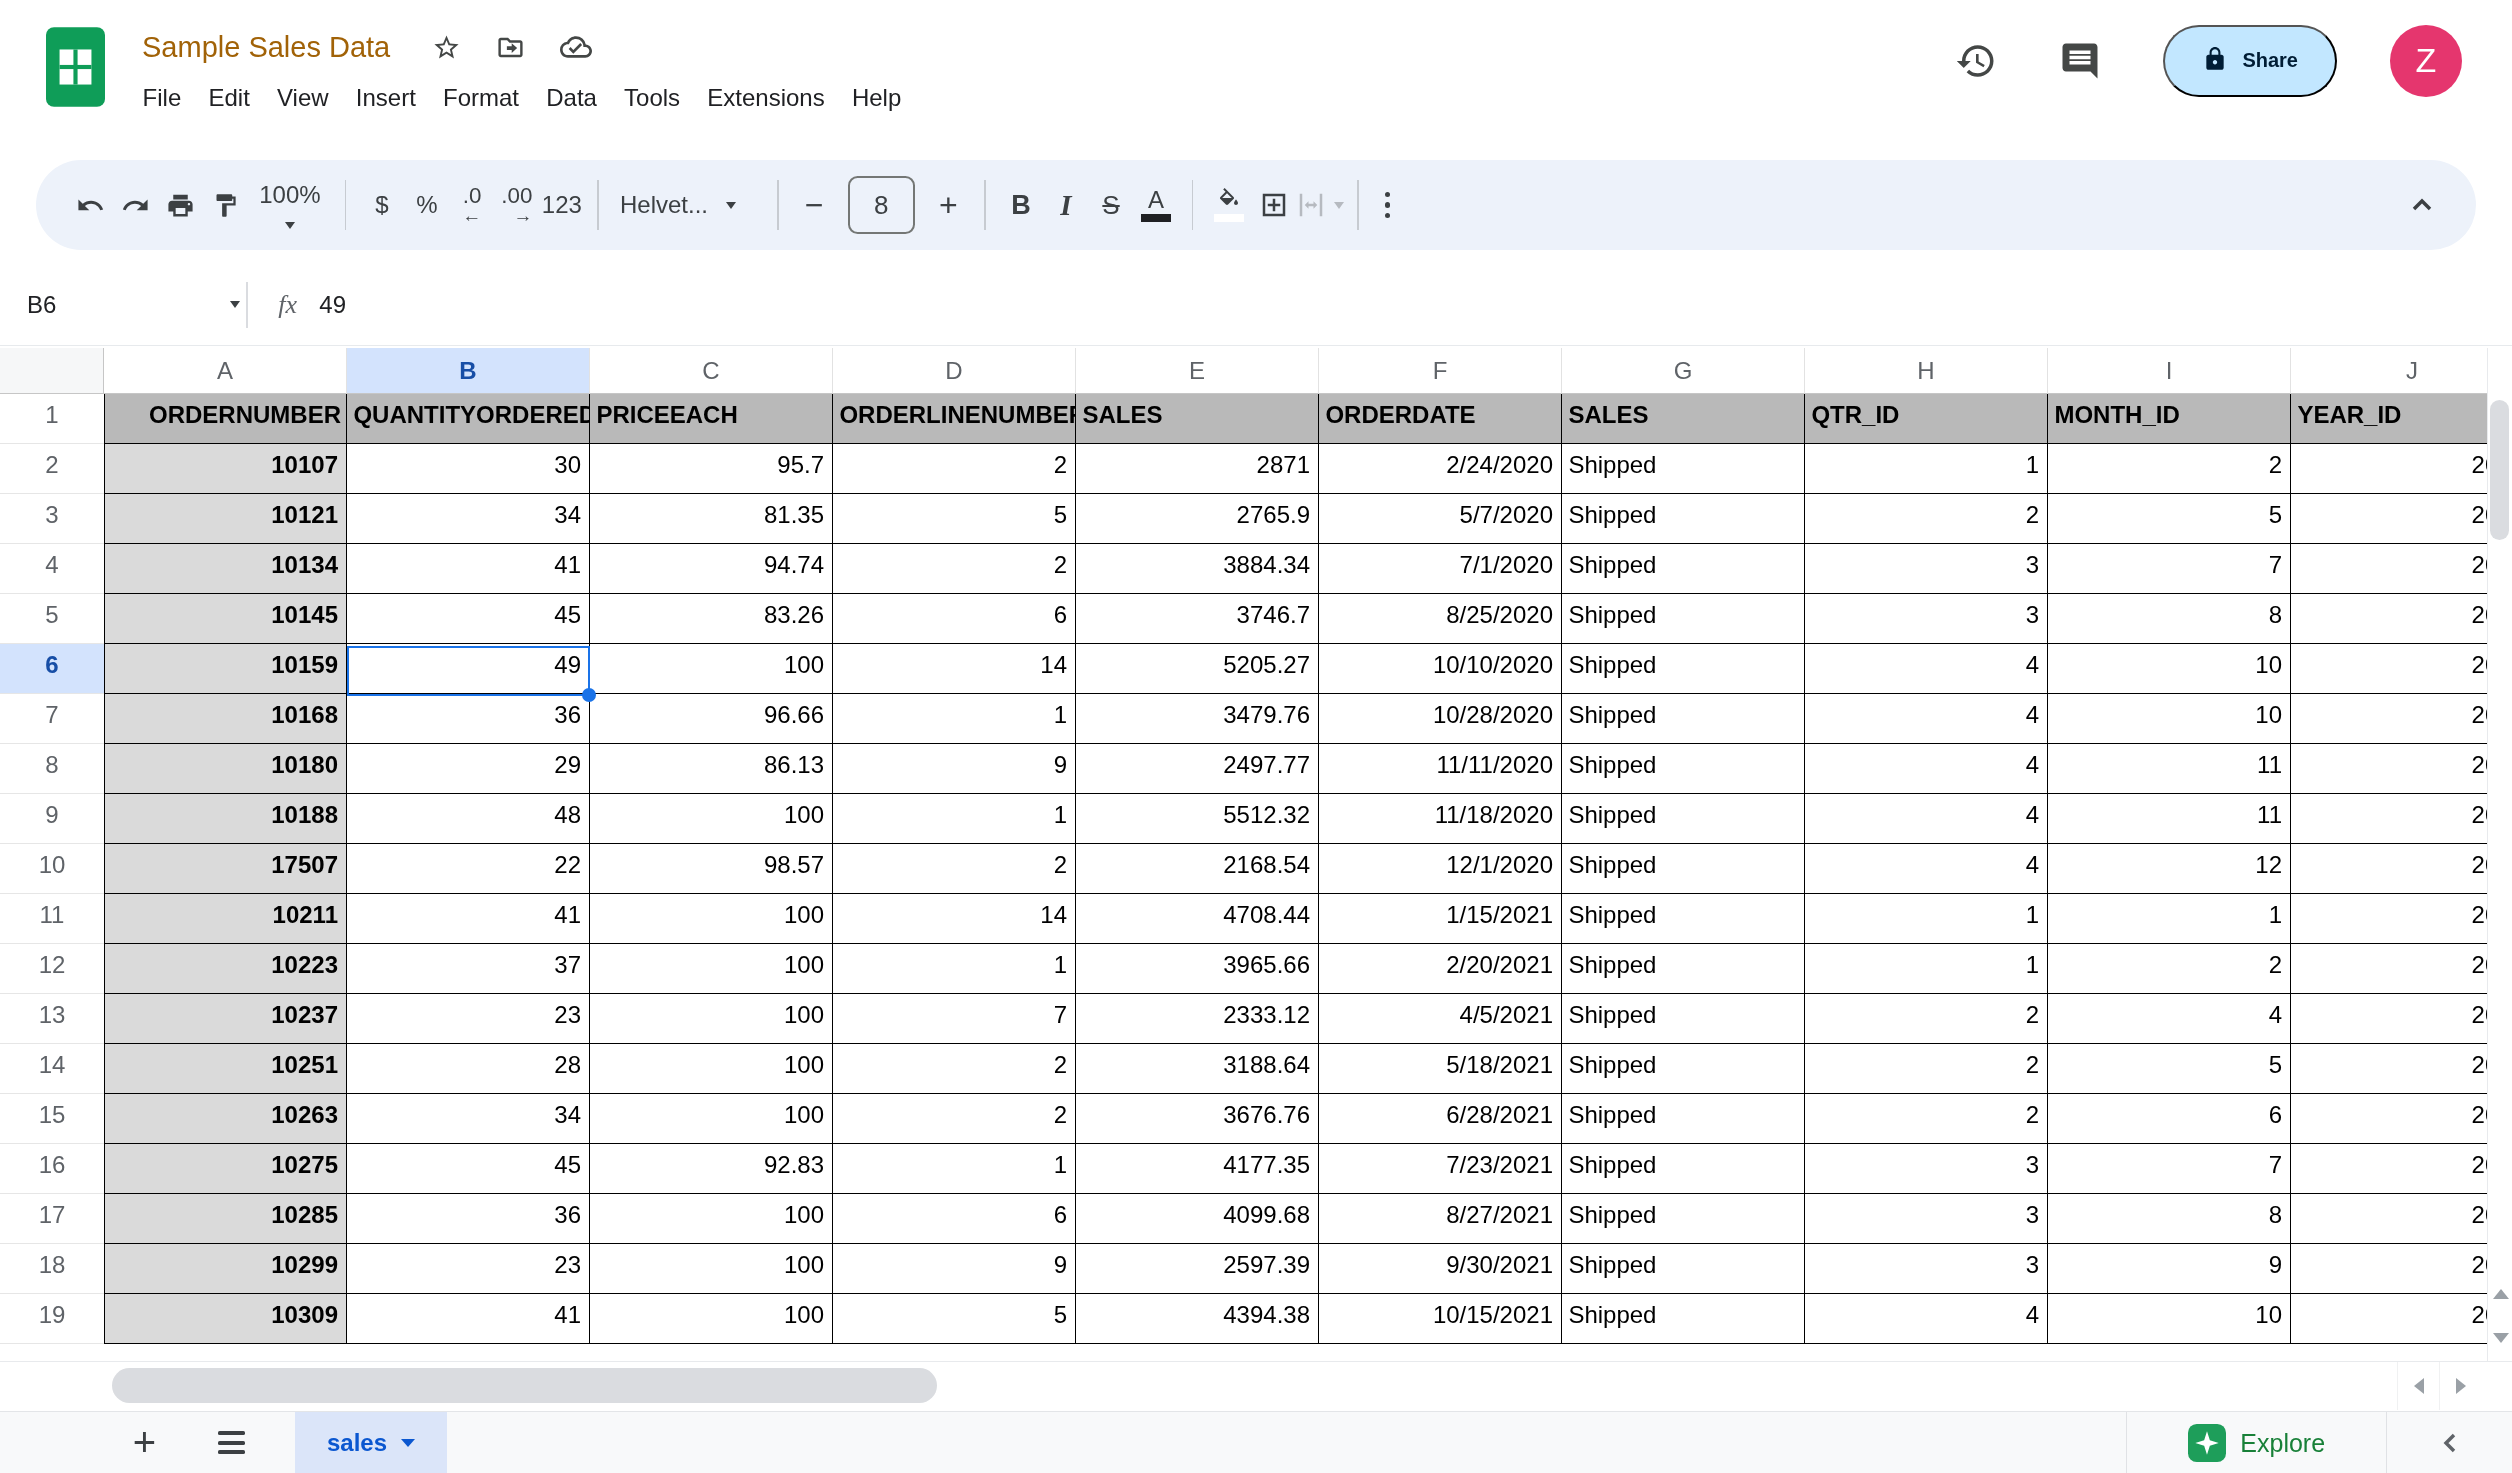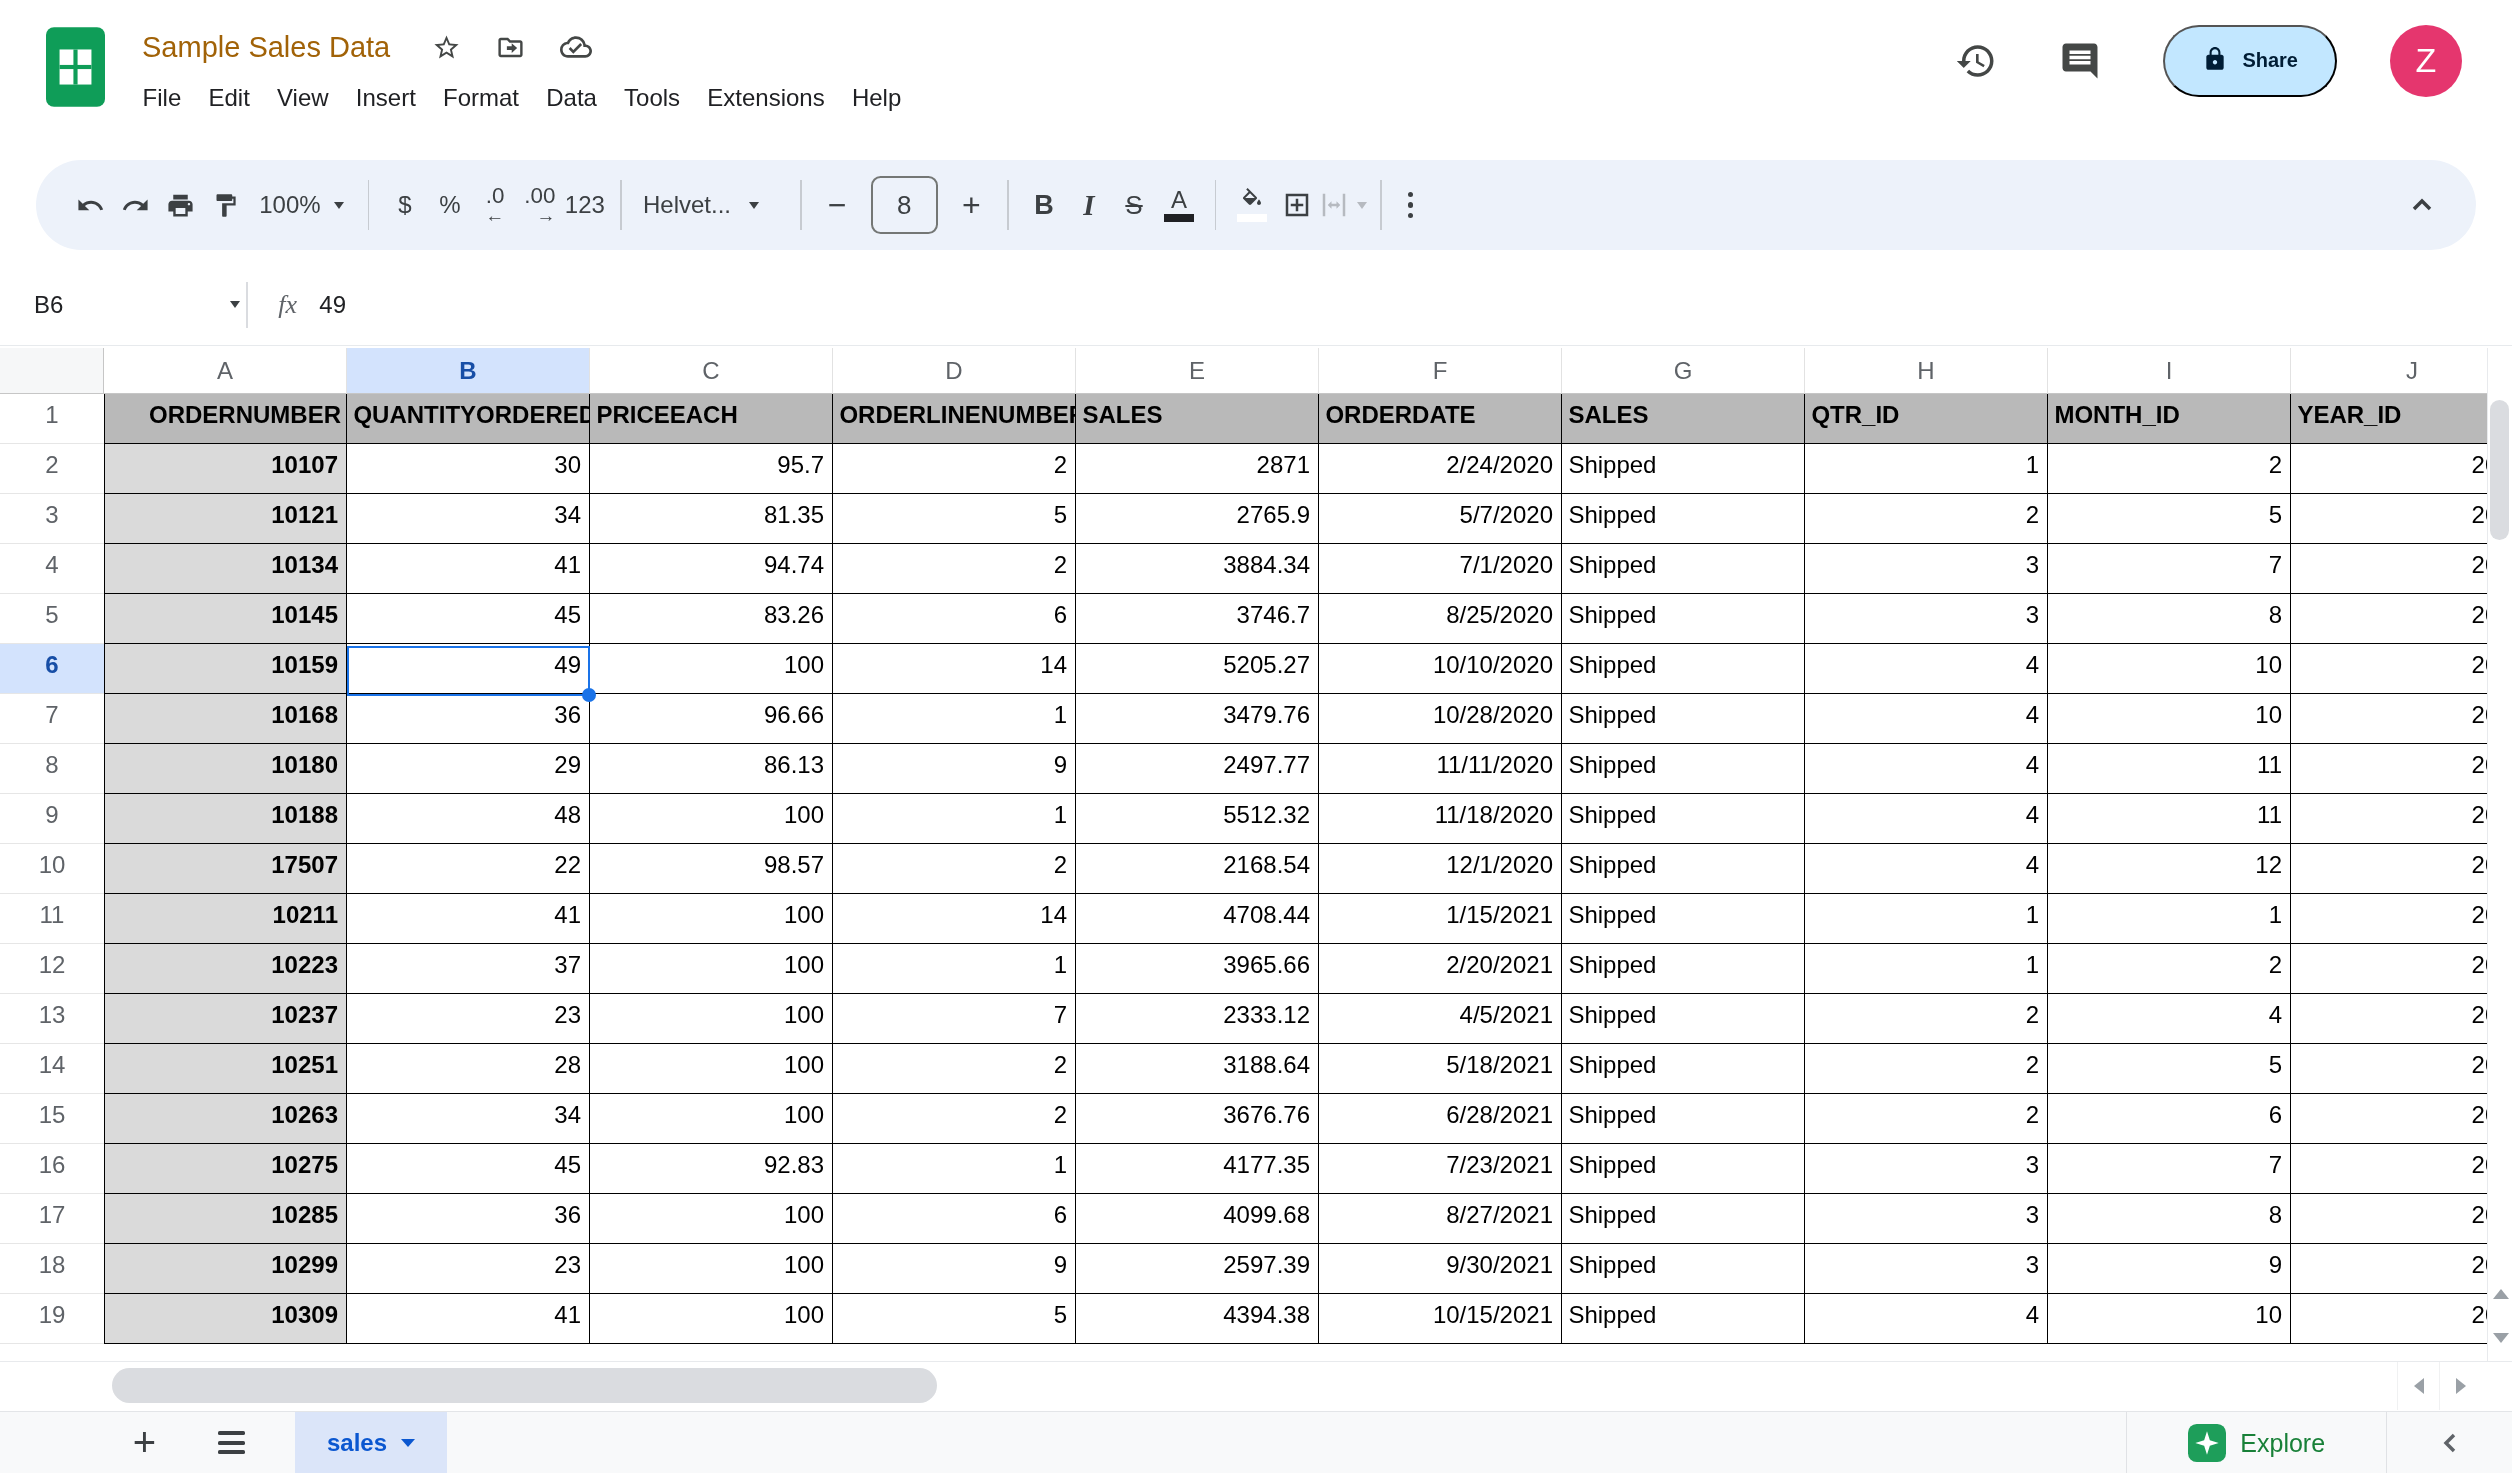--- a/index.html
+++ b/index.html
@@ -28,21 +28,21 @@
 
   
   .toolbar { position:absolute; left:36px; top:160px; width:2440px; height:90px; background:var(--toolbar-bg);
     border-radius:45px; display:flex; align-items:center; padding:0 32px; color:#3c4043; }
   .t-btn { display:flex; align-items:center; justify-content:center; min-width:45px; height:58px;
     border-radius:6.4px; font-size:24px; color:#3c4043; }
   .tdiv { width:1.6px; height:50px; background:#c7cbd1; margin:0 13px; flex:none; }
   .caret { width:0; height:0; border-left:6.4px solid transparent; border-right:6.4px solid transparent;
     border-top:8px solid #3c4043; display:inline-block; }
   .caret.sm { border-left-width:5.6px; border-right-width:5.6px; border-top-width:7.2px; }
-  .zoom-ctl { display:flex; align-items:center; gap:13px; padding:0 11.2px; font-size:24px; }
+  .zoom-ctl { display:flex; align-items:center; gap:13px; padding:0 11.2px; font-size:24px;flex-direction:column; }
   .fmt-txt { font-size:24px; font-weight:400; }
   .dec-ico { display:flex; flex-direction:column; align-items:flex-end; line-height:1; font-size:22.4px; }
   .dec-ico .arr { font-size:19px; margin-top:-1.6px; }
   .font-ctl { display:flex; align-items:center; gap:17.6px; padding:0 8px; font-size:24px; min-width:152px; }
   .size-box { width:67px; height:58px; border:2px solid #747775; border-radius:9.6px; display:flex;
     align-items:center; justify-content:center; font-size:26px; margin:0 11.2px; }
   .pm { font-size:32px; font-weight:300; width:38px; text-align:center; }
   .b-ico { font-weight:700; font-size:27px; }
   .i-ico { font-style:italic; font-family:"Liberation Serif",serif; font-size:29px; font-weight:600; }
   .s-ico { font-size:26px; text-decoration:line-through; }
@@ -50,21 +50,21 @@
   .stack-ico .bar { width:30px; height:8px; margin-top:2.4px; }
   .txtA { font-size:24px; }
   .merge-wrap { display:flex; align-items:center; gap:8px; color:#b6bac0; }
   .dots { display:flex; flex-direction:column; gap:4.8px; padding:0 13px; }
   .dots i { width:5.6px; height:5.6px; border-radius:50%; background:#3c4043; }
   .toolbar-spacer { flex:1; }
 
   
   .formula-bar { position:absolute; top:264px; left:0; width:2512px; height:82px; background:#fff;
     border-bottom:1.6px solid #e7eaed; display:flex; align-items:center; }
-  .name-box { display:flex; align-items:center; width:240px; padding-left:34px; }
+  .name-box { display:flex; align-items:center; width:240px; padding-left:27px; }
   .cell-ref { font-size:24px; color:#202124; flex:1; }
   .fx-divider { width:1.6px; height:46px; background:#dadce0; margin:0 19px 0 6.4px; }
   .fx { font-family:"Liberation Serif",serif; font-style:italic; font-size:26px; color:#5f6368; margin:0 22.4px 0 11.2px; }
   .fx-value { font-size:24px; color:#202124; }
 
   
   .grid-area { position:absolute; top:348px; left:0; width:2487px; height:1013px; overflow:hidden; background:#fff; }
   .sheet { display:grid; grid-template-columns:104px repeat(10,243px); grid-template-rows:46px repeat(19,50px); width:2530px; }
   .corner { background:#f6f7f8; border-right:1.6px solid #c6c6c6; border-bottom:1.6px solid #c6c6c6; }
   .ch { background:#fff; border-right:0.8px solid #e2e2e2; border-bottom:1.6px solid #c6c6c6;

